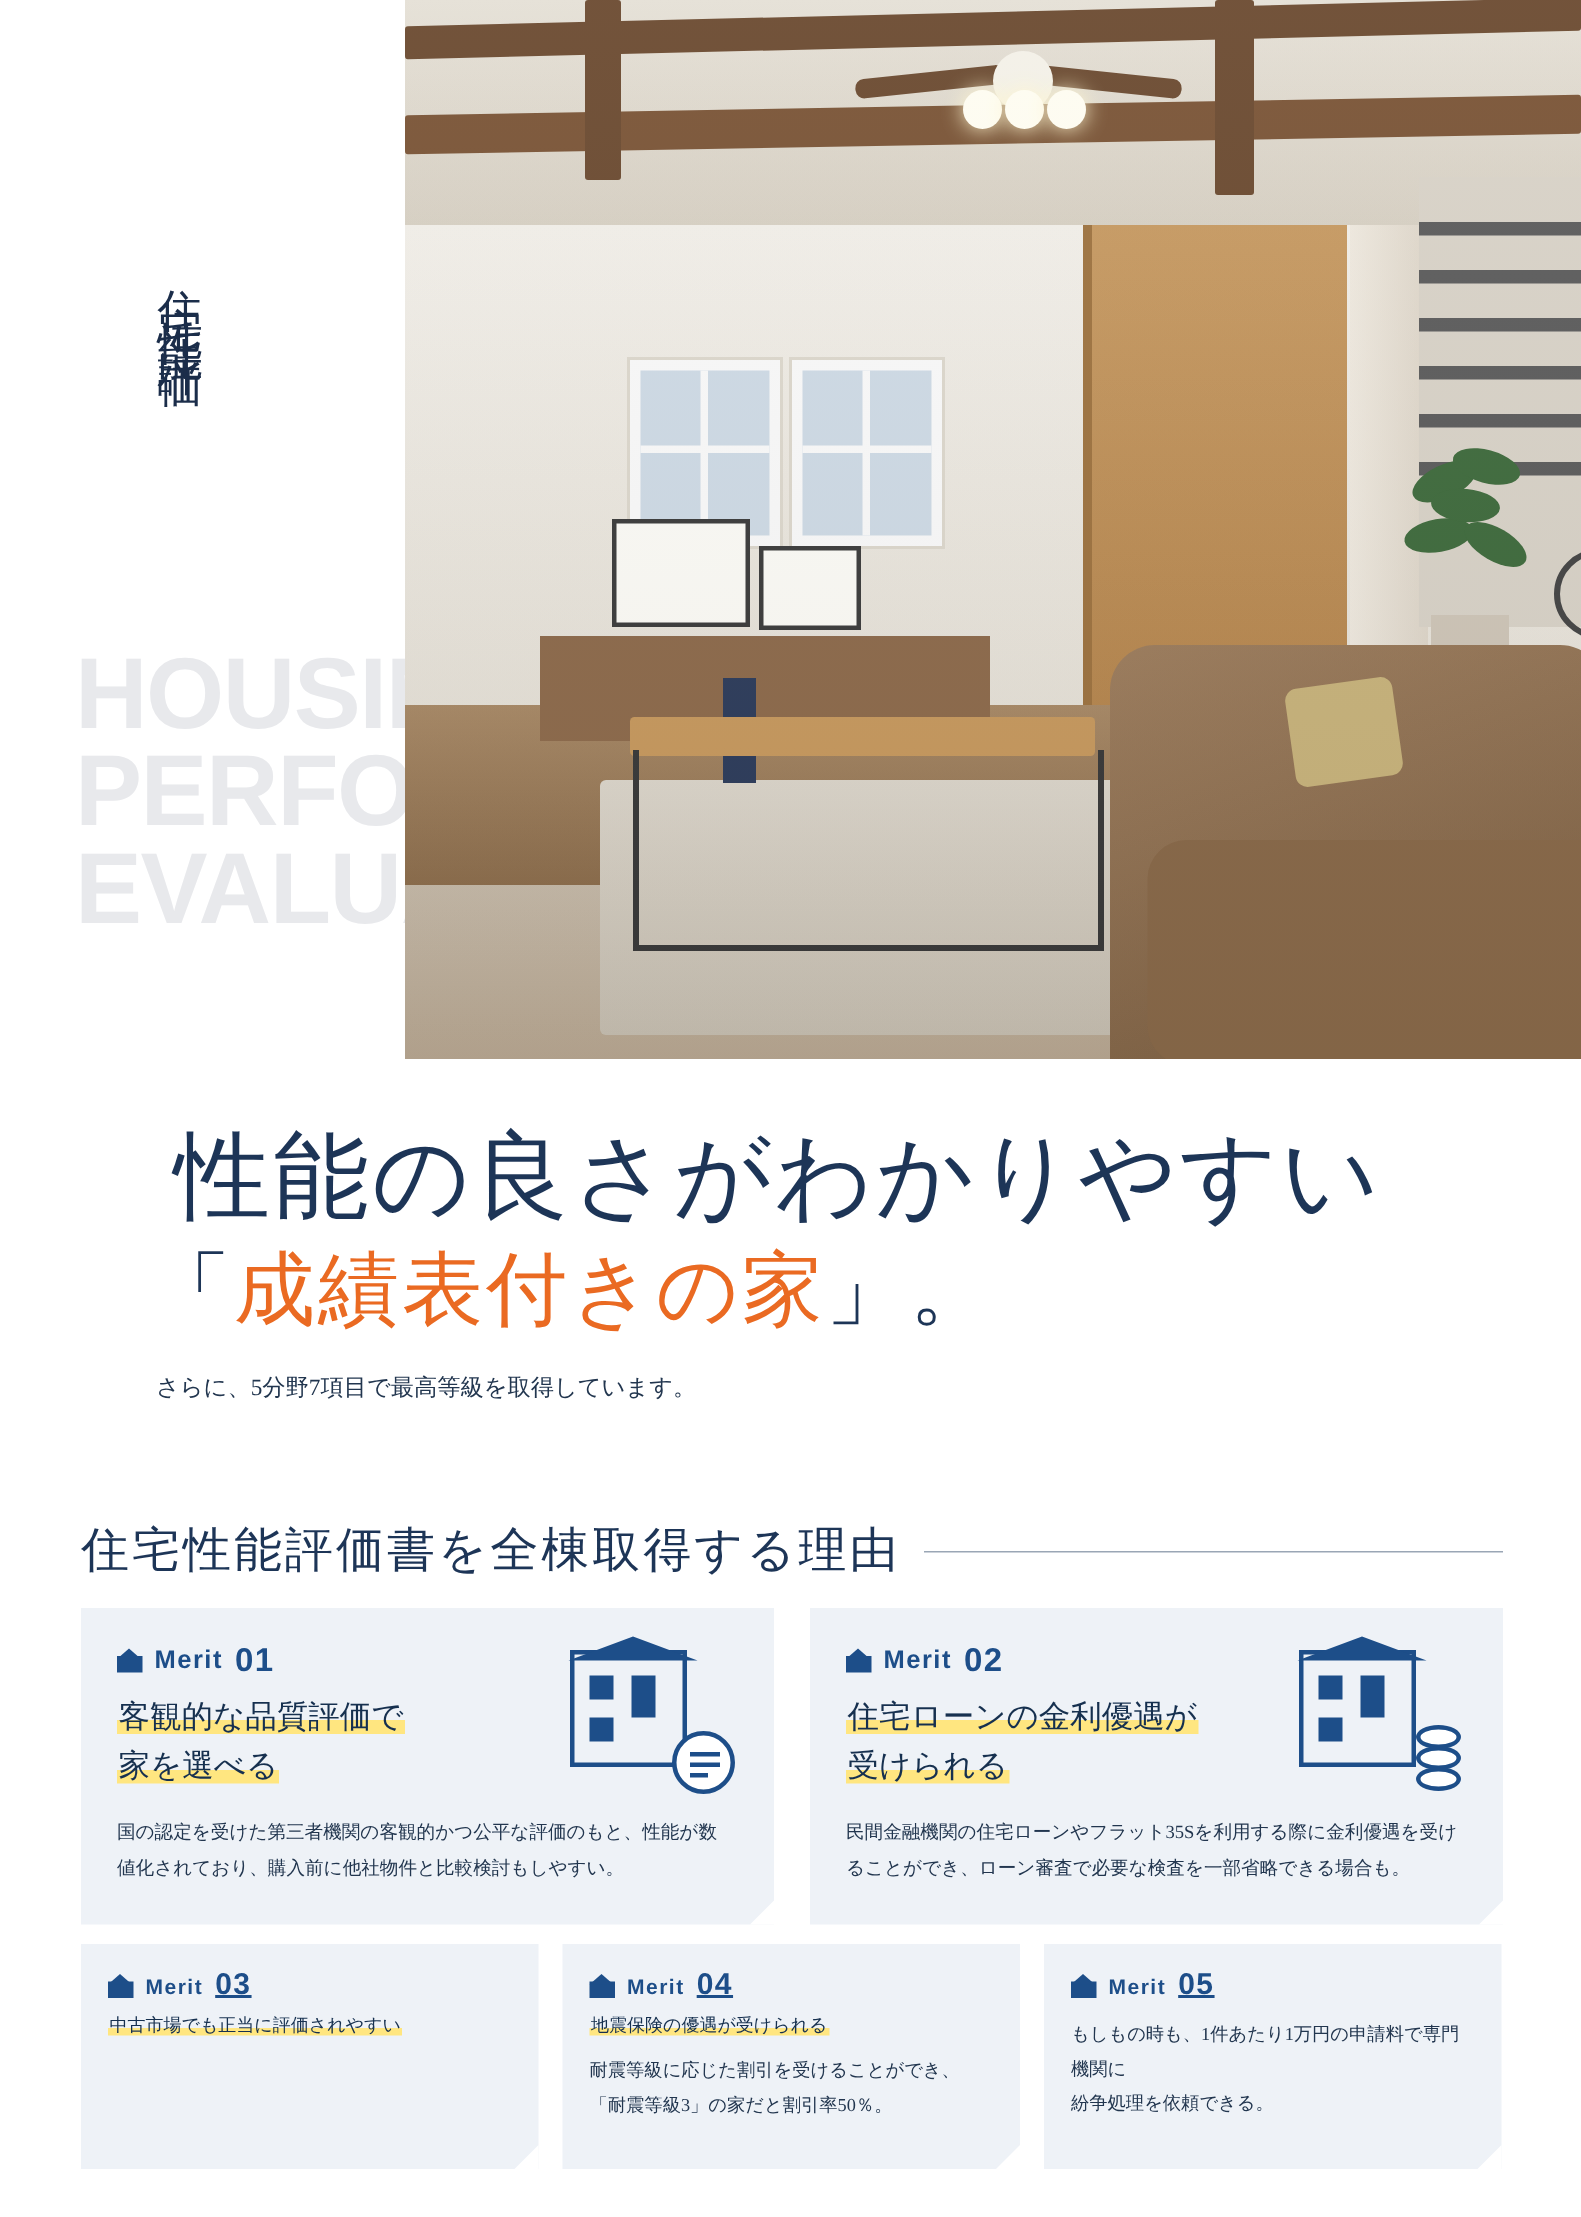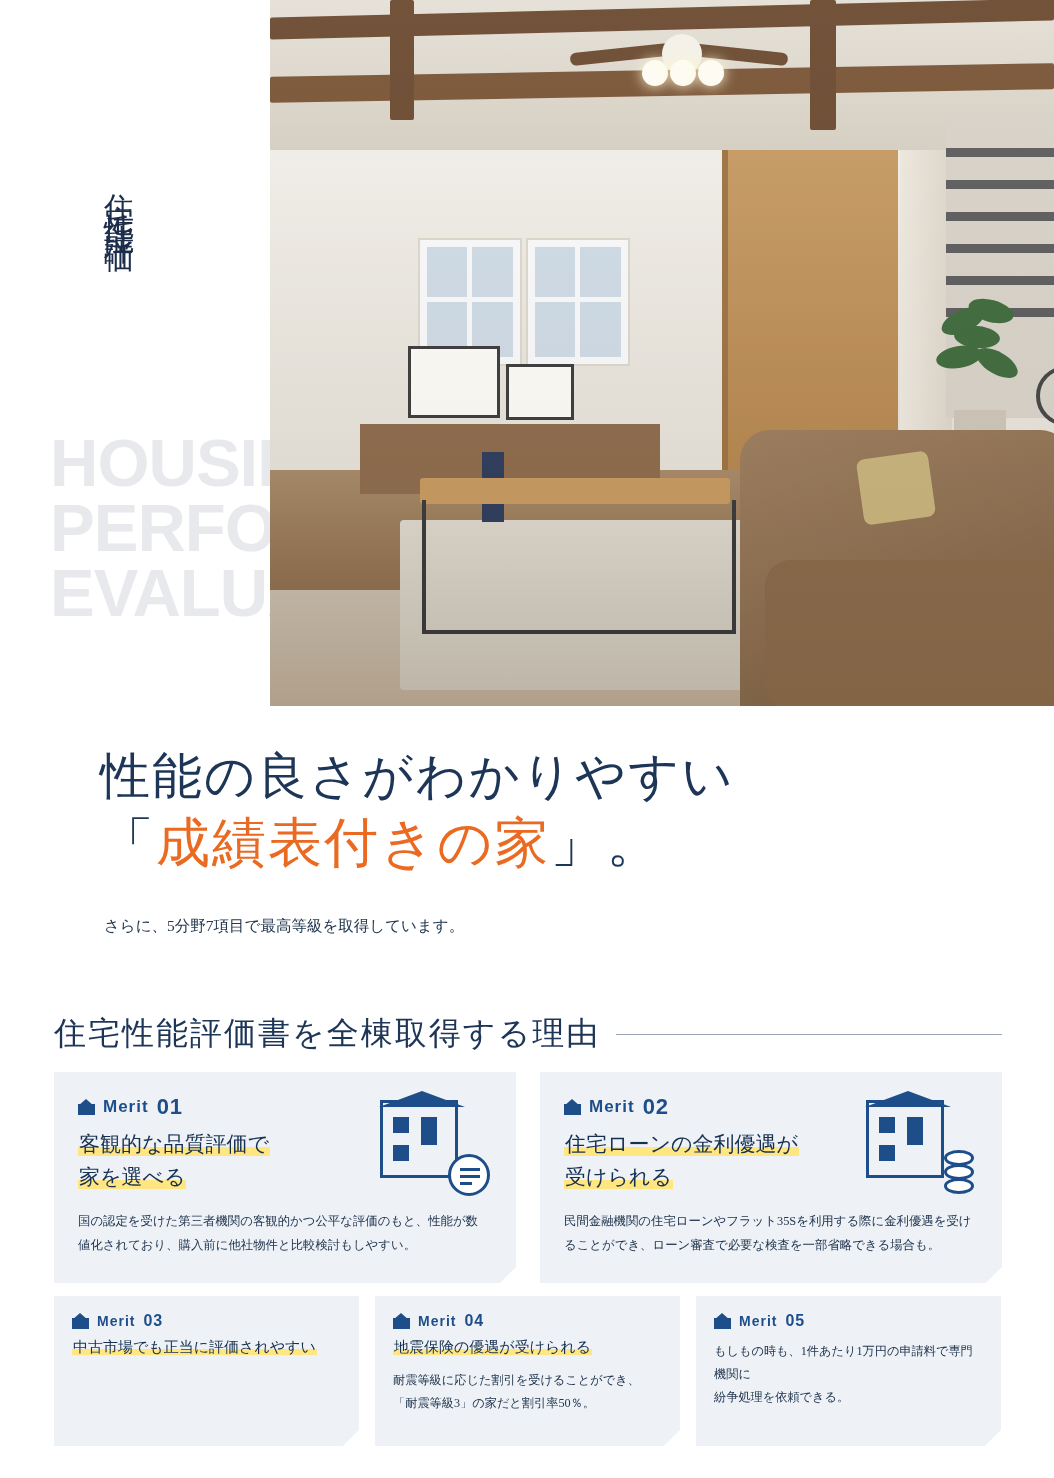--- a/index.html
+++ b/index.html
@@ -100,22 +100,23 @@
   .f1{left:138px;top:346px;width:86px;height:66px;}
   .f2{left:236px;top:364px;width:62px;height:50px;}
   .vase{position:absolute;left:212px;top:452px;width:22px;height:70px;background:#2e3d5c;}
   .overlay-soft{position:absolute;inset:0;background:linear-gradient(180deg,rgba(255,255,255,0.05),rgba(0,0,0,0.05));}
 
   
   .headline{
     position:absolute;left:100px;top:745px;width:900px;
   }
   .headline .l1{
-    font-size:50px;letter-spacing:2px;color:#1d3557;line-height:1.25;
+    font-size:64px;letter-spacing:2px;color:#1d3557;line-height:1.25;
     font-family:"Liberation Serif",serif;
+    margin-left:16px;
   }
   .headline .l2{
     font-size:54px;letter-spacing:2px;line-height:1.3;color:#1d3557;
   }
   .headline .l2 .accent{color:#ea6a22;}
   .lead{
     position:absolute;left:104px;top:912px;width:780px;
     font-size:15.5px;line-height:1.85;color:#22364f;
   }
 
@@ -151,22 +152,22 @@
     margin-top:16px;font-size:12.4px;line-height:1.95;color:#22364f;max-width:410px;
   }
   .card-ill{position:absolute;right:26px;top:28px;width:110px;height:96px;}
 
   
   .cards-bottom{position:absolute;left:54px;top:1296px;width:948px;display:flex;gap:16px;}
   .card-sm{
     width:305px;background:#eef2f7;position:relative;padding:16px 18px 18px 18px;box-sizing:border-box;min-height:150px;
   }
   .card-sm .merit-label{font-size:14px;margin-bottom:6px;}
-  .card-sm .merit-label .num{font-size:16px;}
-  .card-sm .card-head{font-size:15px;line-height:1.5;max-width:280px;}
+  .card-sm .merit-label .num{font-size:20px;text-decoration:underline;}
+  .card-sm .card-head{font-size:12px;line-height:1.5;max-width:280px;}
   .card-sm .card-body{font-size:12.2px;line-height:1.9;margin-top:10px;}
 
   
   .ill-house{position:absolute;left:0;top:0;width:78px;height:78px;border:3px solid #1d4e89;box-sizing:border-box;}
   .ill-roof{position:absolute;left:-4px;top:-12px;width:0;height:0;border-left:43px solid transparent;border-right:43px solid transparent;border-bottom:16px solid #1d4e89;}
   .ill-win{position:absolute;background:#1d4e89;}
   .ill-badge{position:absolute;right:0;bottom:0;width:42px;height:42px;border-radius:50%;background:#ffffff;border:3px solid #1d4e89;box-sizing:border-box;}
   .ill-line{position:absolute;background:#1d4e89;height:3px;left:9px;width:20px;}
   .ill-coin{position:absolute;border:3px solid #1d4e89;border-radius:50%;background:#fff;box-sizing:border-box;}
 </style>

